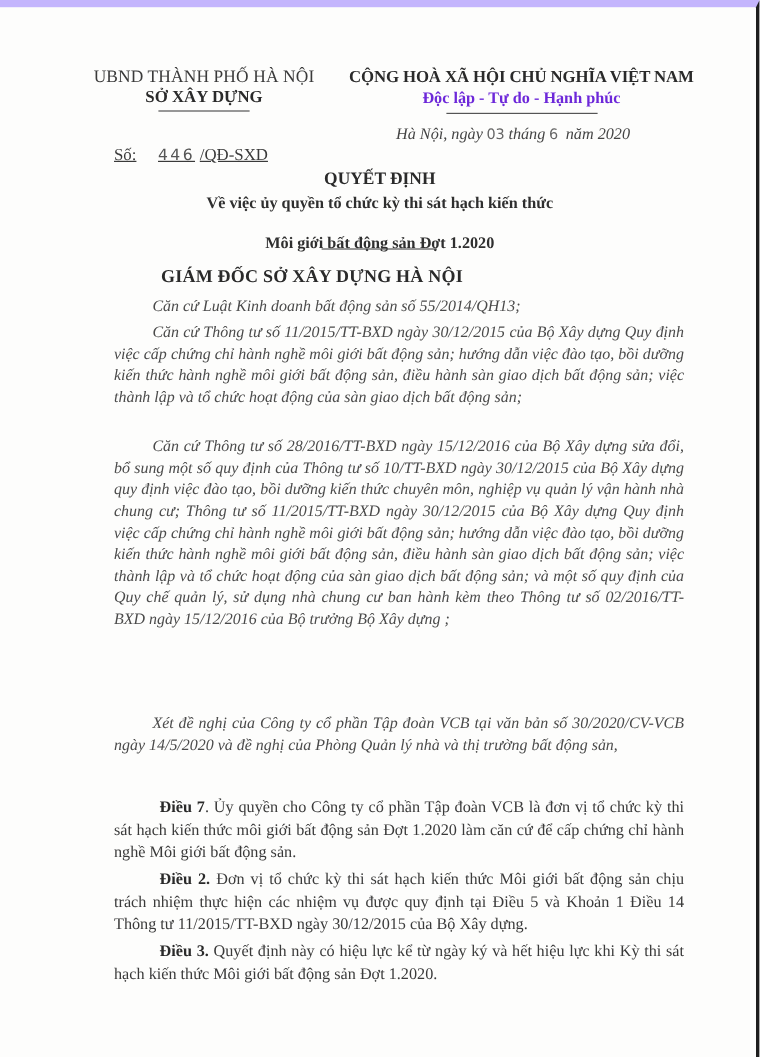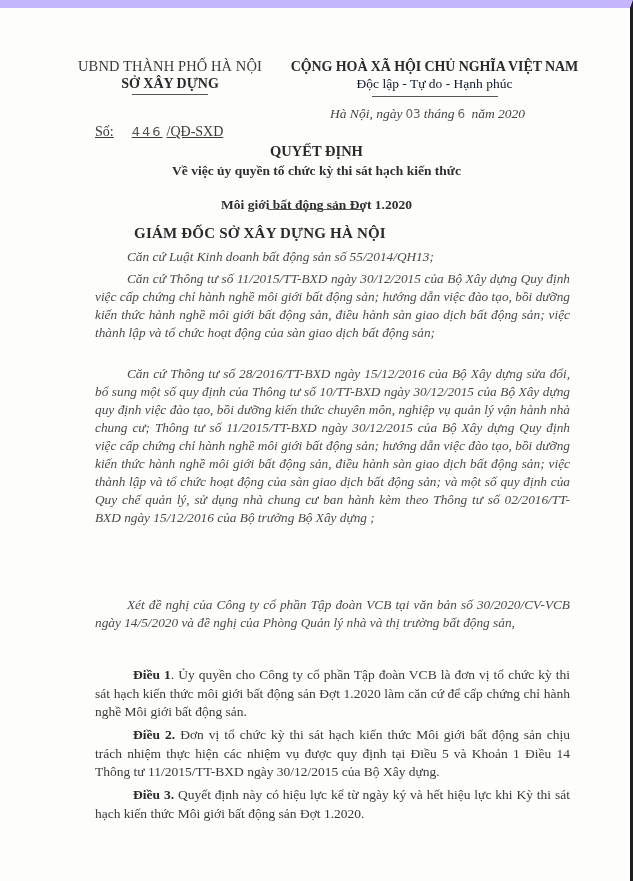--- a/index.html
+++ b/index.html
@@ -5,32 +5,32 @@
     * { box-sizing: border-box; margin: 0; padding: 0; }
     html, body { width: 633px; height: 881px; overflow: hidden; background: #ffffff; }
     body {
       position: relative;
       font-family: "Liberation Serif", "DejaVu Serif", serif;
       color: #2b2b2b;
     }
     .page {
       position: absolute; left: 0; top: 0; width: 633px; height: 881px;
       background: #fdfdfc;
-      border-top: 8px solid #c4b5fd;
+      border-top: 6px solid #c4b5fd;
       border-right: 3px solid #1e1e1e;
     }
     .abs { position: absolute; white-space: nowrap; }
     .center { text-align: center; }
     .hdr-left { left: 70px; width: 200px; text-align: center; top: 50px; }
     .hdr-left .l1 { font-size: 14.5px; color: #3a3a3a; letter-spacing: 0.1px; line-height: 17px; }
     .hdr-left .l2 { font-size: 14px; font-weight: bold; line-height: 17px; color: #2a2a2a; }
     .rule { position: absolute; height: 1px; background: #555; }
     .hdr-right { left: 282px; width: 305px; text-align: center; top: 50px; }
     .hdr-right .r1 { font-size: 14px; font-weight: bold; line-height: 17px; color: #2a2a2a; letter-spacing: -0.1px; }
-    .hdr-right .r2 { font-size: 13.5px; font-weight: normal; line-height: 17px; color: #0f172a; }
+    .hdr-right .r2 { font-size: 13.5px; font-weight: bold; line-height: 17px; color: #6d28d9; }
     .so-line { left: 95px; top: 116px; font-size: 14px; color: #3a3a3a; text-decoration: underline; }
     .so-line .num { font-family: "DejaVu Sans", sans-serif; font-size: 13px; letter-spacing: 2px; margin: 0 4px 0 18px; color: #555; }
     .date-line { left: 330px; top: 98px; font-size: 13.5px; font-style: italic; color: #444; }
     .date-line .hand { font-family: "DejaVu Sans", sans-serif; font-style: normal; font-size: 12px; color: #666; margin: 0 3px; }
     .title1 { left: 0; width: 633px; top: 135px; font-size: 14.5px; font-weight: bold; color: #2a2a2a; }
     .sub { left: 0; width: 633px; font-size: 13.5px; font-weight: bold; color: #2f2f2f; }
     .title2 { left: 0; width: 520px; top: 217px; font-size: 15px; font-weight: bold; color: #2a2a2a; letter-spacing: 0.2px; }
     .para {
       position: absolute; left: 95px; width: 475px;
       font-size: 13.3px; line-height: 18px; font-style: italic; color: #4a4a4a;
@@ -75,19 +75,19 @@
   <div class="rule" style="left:268px; top:201px; width:96px;"></div>
 
   <div class="abs center title2">GIÁM ĐỐC SỞ XÂY DỰNG HÀ NỘI</div>
 
   <div class="para" style="top:240px;">Căn cứ Luật Kinh doanh bất động sản số 55/2014/QH13;</div>
   <div class="para" style="top:262px;">Căn cứ Thông tư số 11/2015/TT-BXD ngày 30/12/2015 của Bộ Xây dựng Quy định việc cấp chứng chỉ hành nghề môi giới bất động sản; hướng dẫn việc đào tạo, bồi dưỡng kiến thức hành nghề môi giới bất động sản, điều hành sàn giao dịch bất động sản; việc thành lập và tổ chức hoạt động của sàn giao dịch bất động sản;</div>
   <div class="para" style="top:357px;">Căn cứ Thông tư số 28/2016/TT-BXD ngày 15/12/2016 của Bộ Xây dựng sửa đổi, bổ sung một số quy định của Thông tư số 10/TT-BXD ngày 30/12/2015 của Bộ Xây dựng quy định việc đào tạo, bồi dưỡng kiến thức chuyên môn, nghiệp vụ quản lý vận hành nhà chung cư; Thông tư số 11/2015/TT-BXD ngày 30/12/2015 của Bộ Xây dựng Quy định việc cấp chứng chỉ hành nghề môi giới bất động sản; hướng dẫn việc đào tạo, bồi dưỡng kiến thức hành nghề môi giới bất động sản, điều hành sàn giao dịch bất động sản; việc thành lập và tổ chức hoạt động của sàn giao dịch bất động sản; và một số quy định của Quy chế quản lý, sử dụng nhà chung cư ban hành kèm theo Thông tư số 02/2016/TT-BXD ngày 15/12/2016 của Bộ trưởng Bộ Xây dựng ;</div>
   <div class="para" style="top:540px;margin-top:48px;">Xét đề nghị của Công ty cổ phần Tập đoàn VCB tại văn bản số 30/2020/CV-VCB ngày 14/5/2020 và đề nghị của Phòng Quản lý nhà và thị trường bất động sản,</div>
 
 
-  <div class="article" style="top:658px;"><b>Điều 1</b><span>.</span><span> Ủy quyền cho Công ty cổ phần Tập đoàn VCB là đơn vị tổ chức kỳ thi sát hạch kiến thức môi giới bất động sản Đợt 1.2020 làm căn cứ để cấp chứng chỉ hành nghề Môi giới bất động sản.</span></div>
+  <div class="article" style="top:658px;"><b>Điều 7</b><span>.</span><span> Ủy quyền cho Công ty cổ phần Tập đoàn VCB là đơn vị tổ chức kỳ thi sát hạch kiến thức môi giới bất động sản Đợt 1.2020 làm căn cứ để cấp chứng chỉ hành nghề Môi giới bất động sản.</span></div>
 
   <div class="article" style="top:718px;"><b>Điều 2.</b><span> Đơn vị tổ chức kỳ thi sát hạch kiến thức Môi giới bất động sản chịu trách nhiệm thực hiện các nhiệm vụ được quy định tại Điều 5 và Khoản 1 Điều 14 Thông tư 11/2015/TT-BXD ngày 30/12/2015 của Bộ Xây dựng.</span></div>
 
   <div class="article" style="top:778px;"><b>Điều 3.</b><span> Quyết định này có hiệu lực kể từ ngày ký và hết hiệu lực khi Kỳ thi sát hạch kiến thức Môi giới bất động sản Đợt 1.2020.</span></div>
 
 </div>
 
 </body></html>

